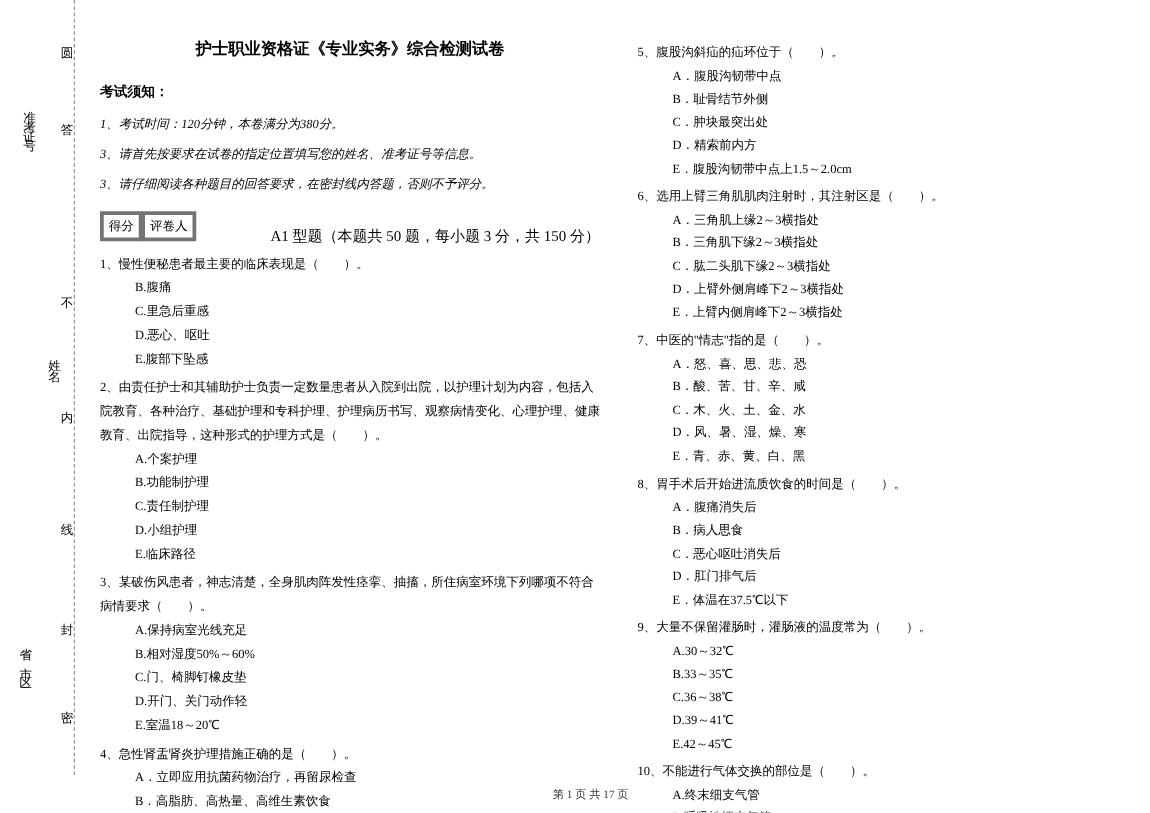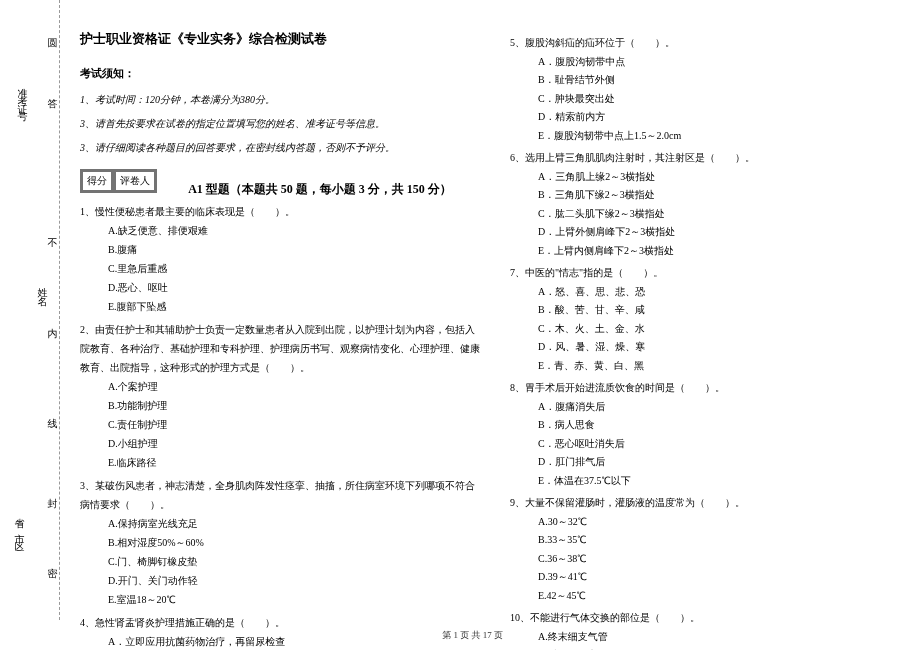--- a/index.html
+++ b/index.html
@@ -63,20 +63,21 @@
     .seal-7 { left: 45px; top: 560px; }
     .content-wrapper {
       display: flex;
       gap: 30px;
       margin-left: 20px;
     }
     .column {
       width: 400px;
     }
     .title {
+      text-align: center;
       font-size: 13px;
       font-weight: bold;
       margin-bottom: 18px;
     }
     .section-heading {
       font-size: 11px;
       font-weight: bold;
       margin-bottom: 8px;
     }
     .instruction {
@@ -91,22 +92,22 @@
       margin-bottom: 6px;
     }
     .score-cell {
       border: 3px solid #737373;
       padding: 2px 4px;
       font-size: 10px;
       margin-right: -1px;
     }
     .section-title {
       font-size: 12px;
-      font-weight: bold;
-      text-align: center;
+      font-weight: normal;
+      text-align: right;
       margin-left: 80px;
       margin-top: -18px;
     }
     .question {
       font-size: 10px;
       line-height: 1.9;
       margin-top: 4px;
     }
     .question-text {
       margin-bottom: 0;
@@ -157,21 +158,20 @@
       <div class="instruction">3、请仔细阅读各种题目的回答要求，在密封线内答题，否则不予评分。</div>
 
       <div class="score-box">
         <div class="score-cell">得分</div>
         <div class="score-cell">评卷人</div>
       </div>
       <div class="section-title">A1 型题（本题共 50 题，每小题 3 分，共 150 分）</div>
 
       <div class="question">
         <div class="question-text">1、慢性便秘患者最主要的临床表现是（　　）。</div>
-        <div class="option">A.缺乏便意、排便艰难</div>
         <div class="option">B.腹痛</div>
         <div class="option">C.里急后重感</div>
         <div class="option">D.恶心、呕吐</div>
         <div class="option">E.腹部下坠感</div>
       </div>
 
       <div class="question">
         <div class="question-text">2、由责任护士和其辅助护士负责一定数量患者从入院到出院，以护理计划为内容，包括入院教育、各种治疗、基础护理和专科护理、护理病历书写、观察病情变化、心理护理、健康教育、出院指导，这种形式的护理方式是（　　）。</div>
         <div class="option">A.个案护理</div>
         <div class="option">B.功能制护理</div>

